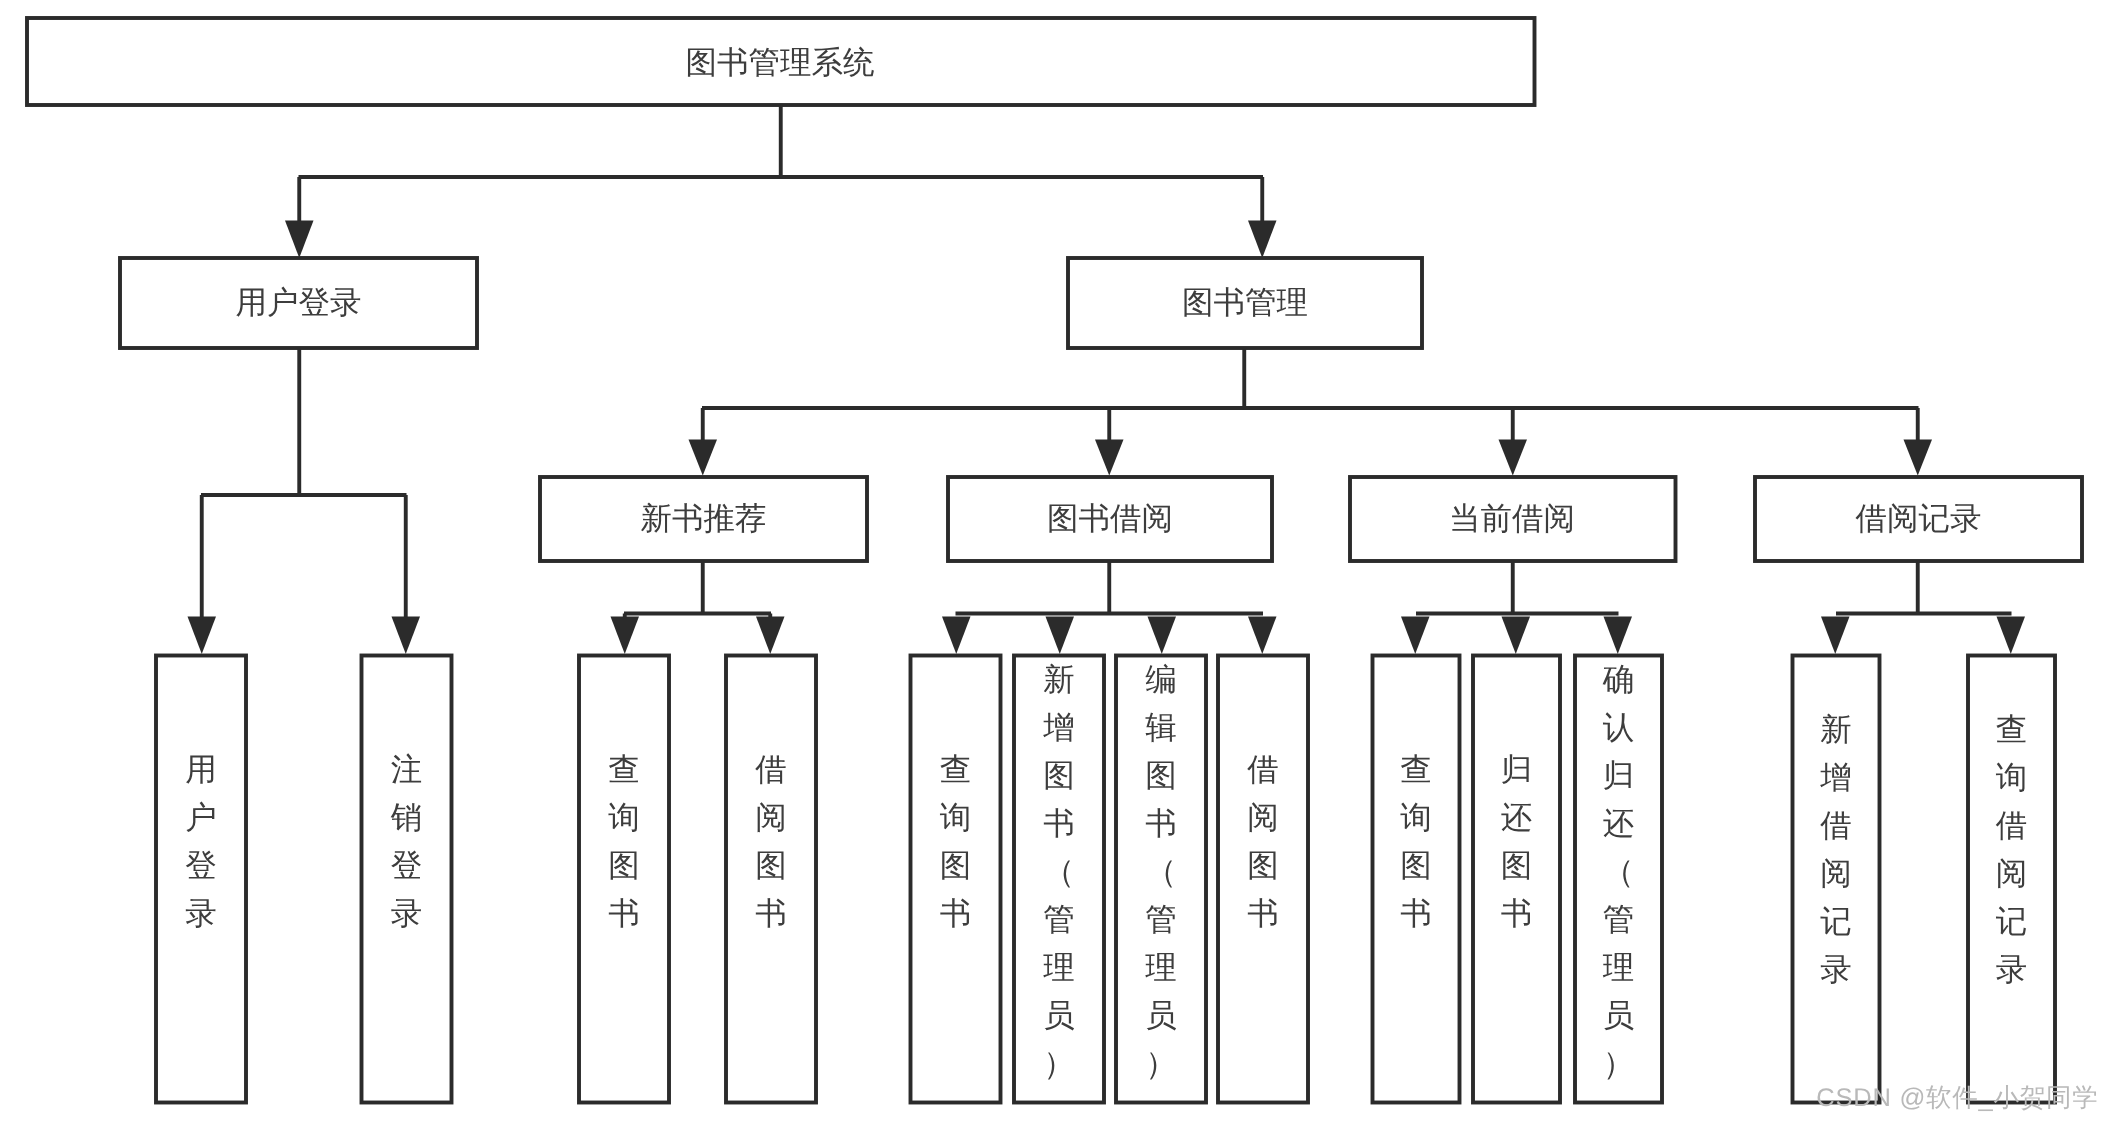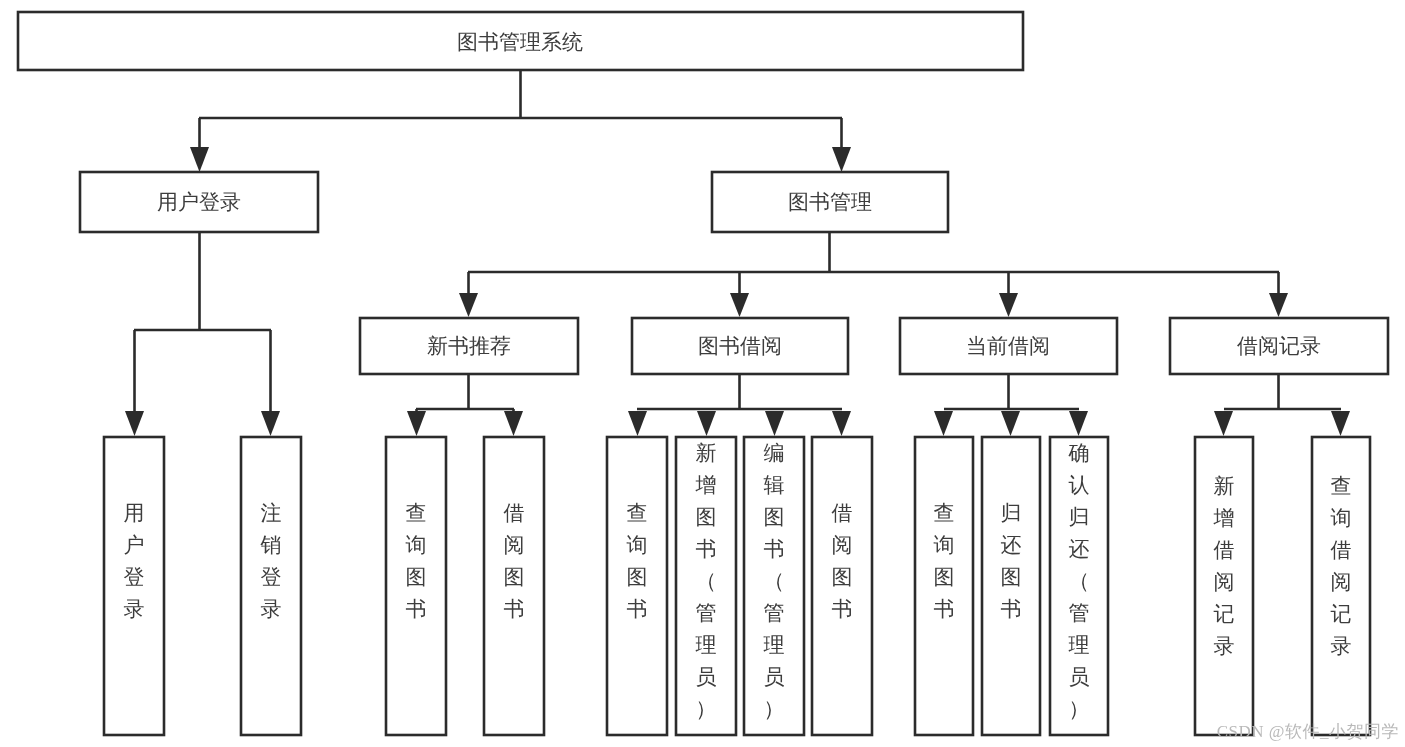--- a/index.html
+++ b/index.html
@@ -50,21 +50,21 @@
   .node-label-v {
     font-family: "DejaVu Sans", "Liberation Sans", sans-serif;
     font-size: 21px;
     fill: #3d3d3d;
     text-anchor: middle;
   }
   .watermark {
     position: absolute;
     right: 6px;
     bottom: 4px;
-    font-family: Liberation Serif, serif;
+    font-family: Liberation Sans, sans-serif;
     font-size: 17px;
     color: #b9b9b9;
     white-space: nowrap;
     letter-spacing: 0.5px;
     pointer-events: none;
   }
 </style>
 </head>
 <body>
 

